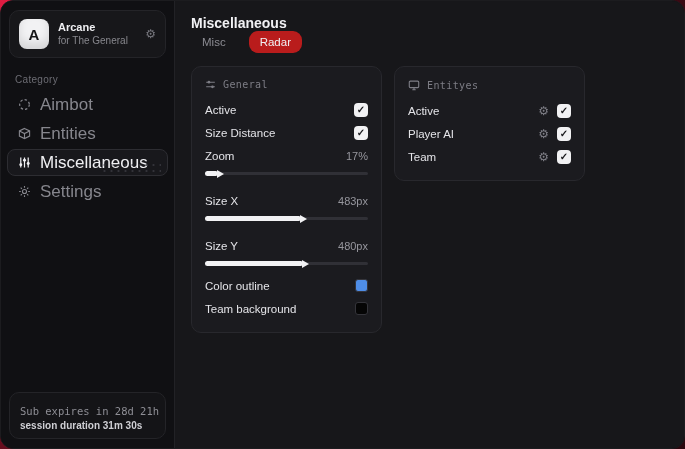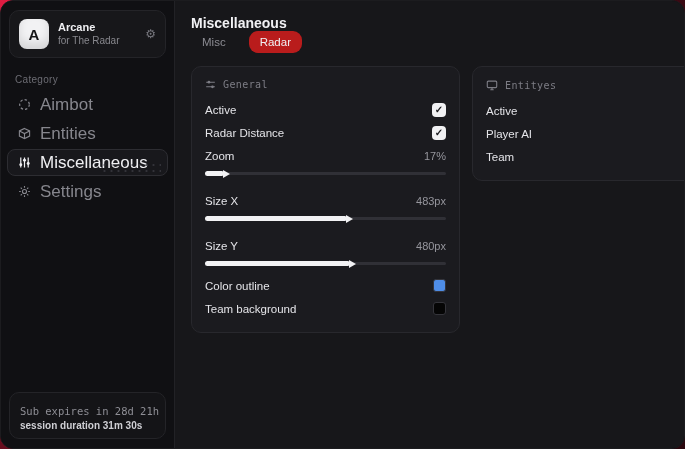--- a/index.html
+++ b/index.html
@@ -90,21 +90,21 @@
     font-size:11.5px; color:#8b8b92;
     padding:5px 11px; border-radius:9px; cursor:default;
   }
   .tab.active { background:#b91c1c; color:#f0f0f3; }
   .cards { display:flex; align-items:flex-start; gap:12px; margin-top:13px; }
   .card {
     background:#1b1b1f;
     border:1px solid #28282d;
     border-radius:10px;
     padding:10px 13px 12px 13px;
-    width:269px;
+    width:191px;
   }
   .card-header {
     display:flex; align-items:center; gap:7px;
     font-family:"DejaVu Sans Mono", monospace;
     color:#7d7d85; font-size:10px;
     margin:2px 0 8px 0; letter-spacing:.4px;
   }
   .card-header svg { stroke:#7d7d85; }
   .row {
     display:flex; align-items:center; justify-content:space-between;
@@ -147,21 +147,21 @@
 <body>
 
 <div class="window">
 
   <div class="sidebar">
 
     <div class="brand-card">
       <div class="brand-logo">A</div>
       <div class="brand-text">
         <div class="brand-title">Arcane</div>
-        <div class="brand-sub">for The Radar</div>
+        <div class="brand-sub">for The General</div>
       </div>
       <div class="brand-gear">⚙</div>
     </div>
 
     <div class="category-label">Category</div>
 
     <div class="nav">
 
       <div class="nav-item">
         <span class="nav-icon">
@@ -234,21 +234,21 @@
         </div>
 
         <div class="row">
           <span class="row-label">Active</span>
           <span class="checkbox">
             <span>✓</span>
           </span>
         </div>
 
         <div class="row">
-          <span class="row-label">Radar Distance</span>
+          <span class="row-label">Size Distance</span>
           <span class="checkbox">
             <span>✓</span>
           </span>
         </div>
 
         <div class="row">
           <span class="row-label">Zoom</span>
           <span class="row-value">17%</span>
         </div>
         <div class="slider">

